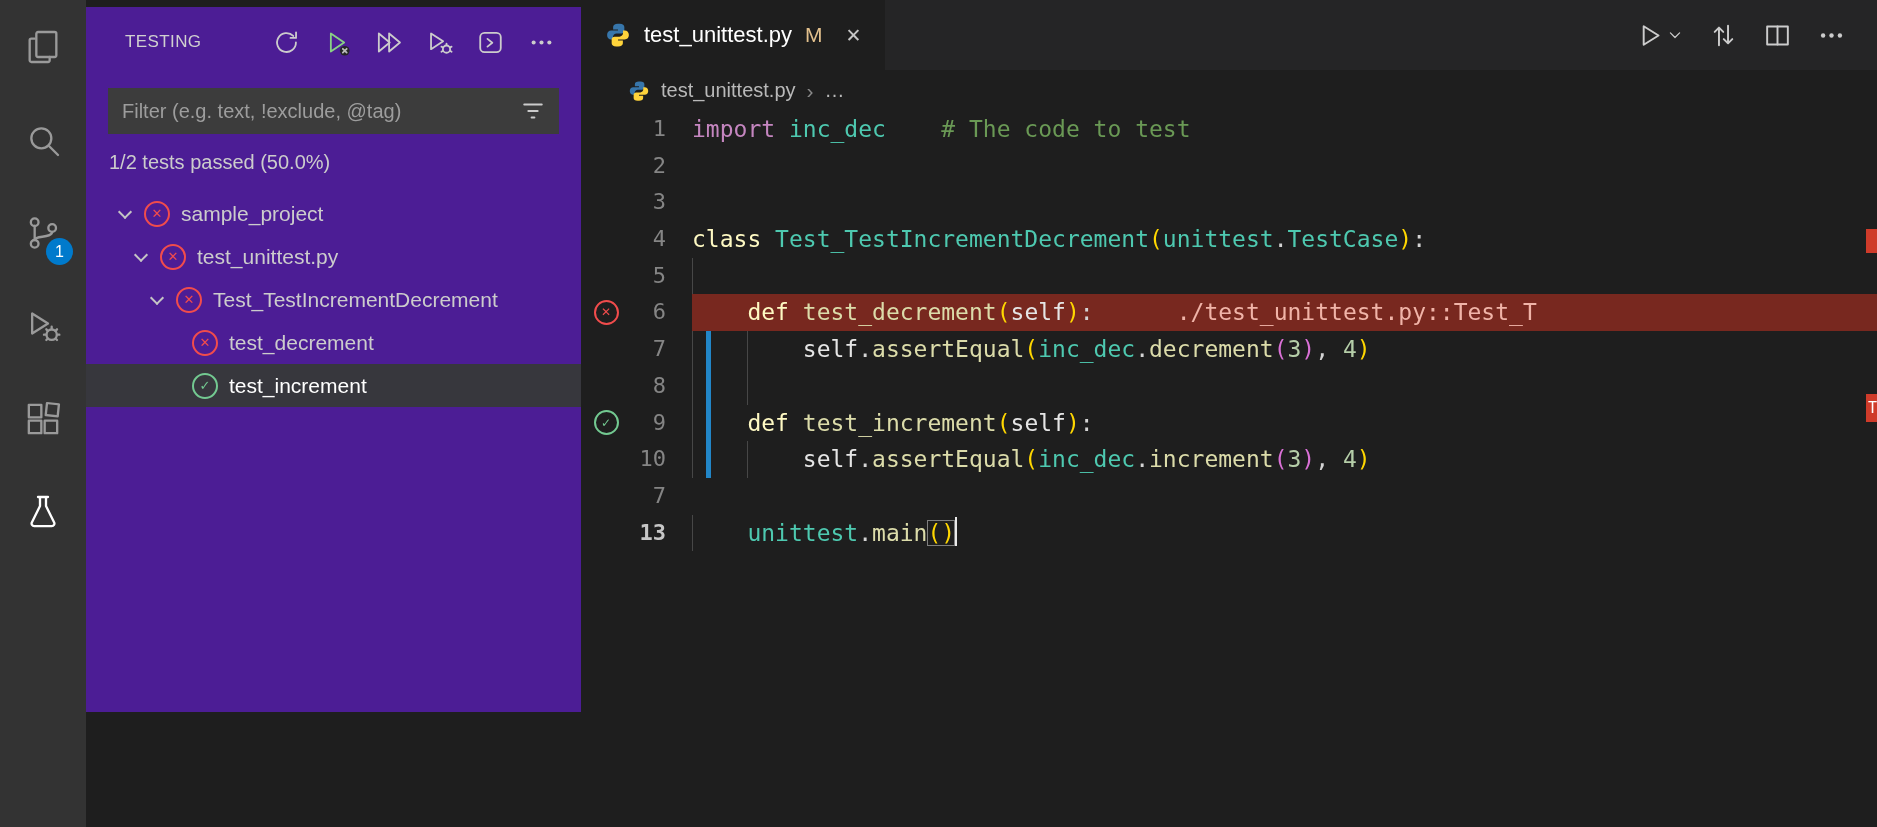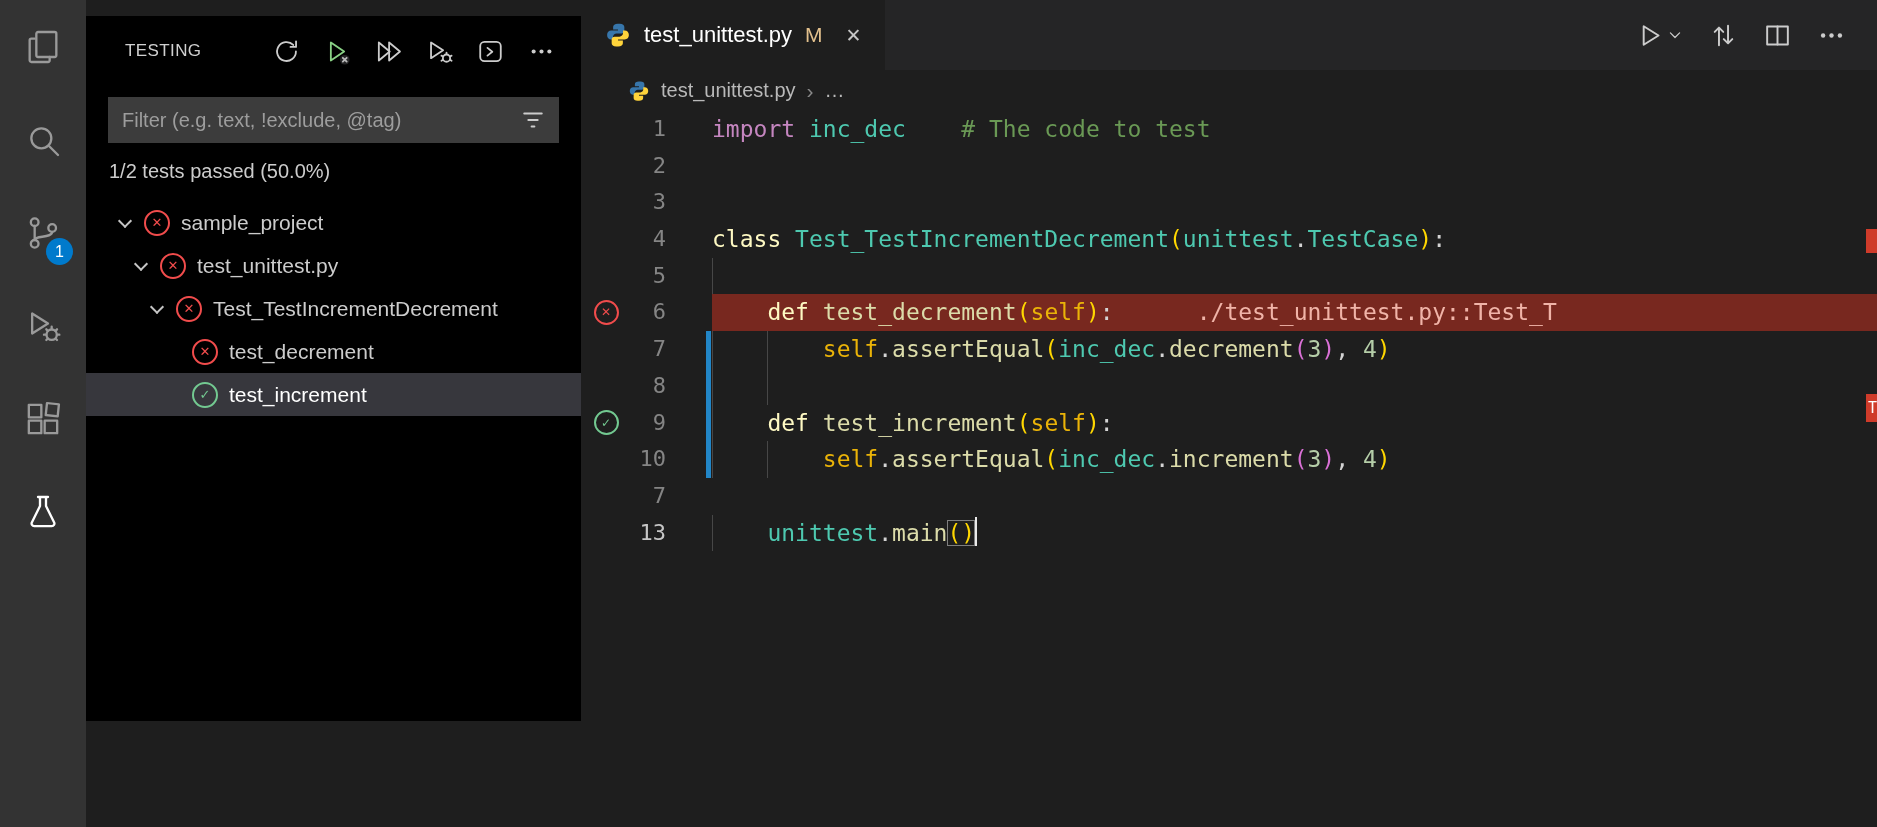--- a/index.html
+++ b/index.html
@@ -7,21 +7,21 @@
   .app{position:relative;width:1877px;height:827px;}
 
   
   .activitybar{position:absolute;left:0;top:0;width:86px;height:827px;background:#333333;z-index:5;}
   .ab-item{height:93px;display:flex;align-items:center;justify-content:center;position:relative;color:#9a9a9a;cursor:pointer;}
   .ab-item.active{color:#ffffff;}
   .ab-item svg{width:40px;height:40px;stroke:currentColor;fill:none;stroke-width:1.4;stroke-linecap:round;stroke-linejoin:round;}
   .badge{position:absolute;right:13px;bottom:14px;min-width:27px;height:27px;border-radius:50%;background:#007acc;color:#fff;font-size:16px;display:flex;align-items:center;justify-content:center;}
 
   
-  .sidebar{position:absolute;left:86px;top:16px;width:495px;height:705px;background:#000000;color:#ccc;z-index:2;}
+  .sidebar{position:absolute;left:86px;top:7px;width:495px;height:705px;background:#4c1d95;color:#ccc;z-index:2;}
   .sb-header{height:70px;display:flex;align-items:center;padding:0 24px 0 39px;}
   .sb-title{font-size:17px;color:#d0d0d0;letter-spacing:.4px;}
   .sb-actions{margin-left:auto;display:flex;align-items:center;gap:19px;}
   .icon-btn{width:32px;height:32px;display:flex;align-items:center;justify-content:center;color:#cccccc;cursor:pointer;}
   .icon-btn svg{width:29px;height:29px;stroke:currentColor;fill:none;stroke-width:1.5;stroke-linecap:round;stroke-linejoin:round;}
   .icon-btn.green{color:#89d185;}
   .filter-box{margin:11px 22px 0;height:46px;background:#3c3c3c;display:flex;align-items:center;padding:0 12px 0 14px;}
   .filter-box input{flex:1;background:transparent;border:none;outline:none;color:#cccccc;font-size:20px;font-family:"Liberation Sans",sans-serif;}
   .filter-box input::placeholder{color:#9d9d9d;}
   .filter-ico{display:flex;align-items:center;}
@@ -54,27 +54,27 @@
   .crumb-item{cursor:pointer;}
 
   
   .code-area{position:relative;font-family:"DejaVu Sans Mono",monospace;font-size:23px;}
   .line{display:flex;height:36.7px;line-height:36.7px;position:relative;white-space:pre;}
   .g-ico{width:50px;flex:none;display:flex;align-items:center;justify-content:center;}
   .run-ico{width:25px;height:25px;border-radius:50%;border:2px solid;font-size:12px;font-weight:bold;display:flex;align-items:center;justify-content:center;font-family:"DejaVu Sans",sans-serif;cursor:pointer;}
   .run-ico.fail{border-color:#f14c4c;color:#f14c4c;}
   .run-ico.pass{border-color:#73c991;color:#73c991;}
   .num{width:35px;flex:none;text-align:right;color:#858585;font-size:22px;}
-  .num.active{color:#c6c6c6;}
+  .num.active{color:#c6c6c6;font-weight:bold;}
   .chgbar{position:absolute;left:125px;top:0;bottom:0;width:5px;background:#2286c7;}
-  .codecell{margin-left:46px;flex:1;position:relative;color:#d4d4d4;}
+  .codecell{margin-left:26px;flex:1;position:relative;color:#d4d4d4;}
   .line.errline .codecell{background:#78281f;}
   .guide{position:absolute;top:0;bottom:0;width:1px;background:#474747;}
   .tk-kw{color:#C586C0}.tk-def{color:#fef9c3}.tk-type{color:#4EC9B0}.tk-fn{color:#DCDCAA}
-  .tk-var{color:#eab308}.tk-num{color:#B5CEA8}.tk-str{color:#CE9178}.tk-cmt{color:#6A9955}
+  .tk-var{color:#e5e5e5}.tk-num{color:#B5CEA8}.tk-str{color:#CE9178}.tk-cmt{color:#6A9955}
   .tk-fg{color:#D4D4D4}.tk-b1{color:#FFD700}.tk-b2{color:#DA70D6}
   .tk-err{color:#f0b4a8;}
   .match{outline:1px solid #7f7f7f;outline-offset:-1px;}
   .cursor{display:inline-block;width:2px;height:29px;background:#eaeaea;vertical-align:-5px;}
   .ruler{position:absolute;right:0;top:0;width:18px;height:100%;z-index:4;}
   .ruler-mark{position:absolute;right:0;min-width:11px;background:#cf3b2a;color:#fff;font-size:15px;font-family:"DejaVu Sans Mono",monospace;display:flex;align-items:center;justify-content:flex-end;}
 </style>
 </head>
 <body>
 

